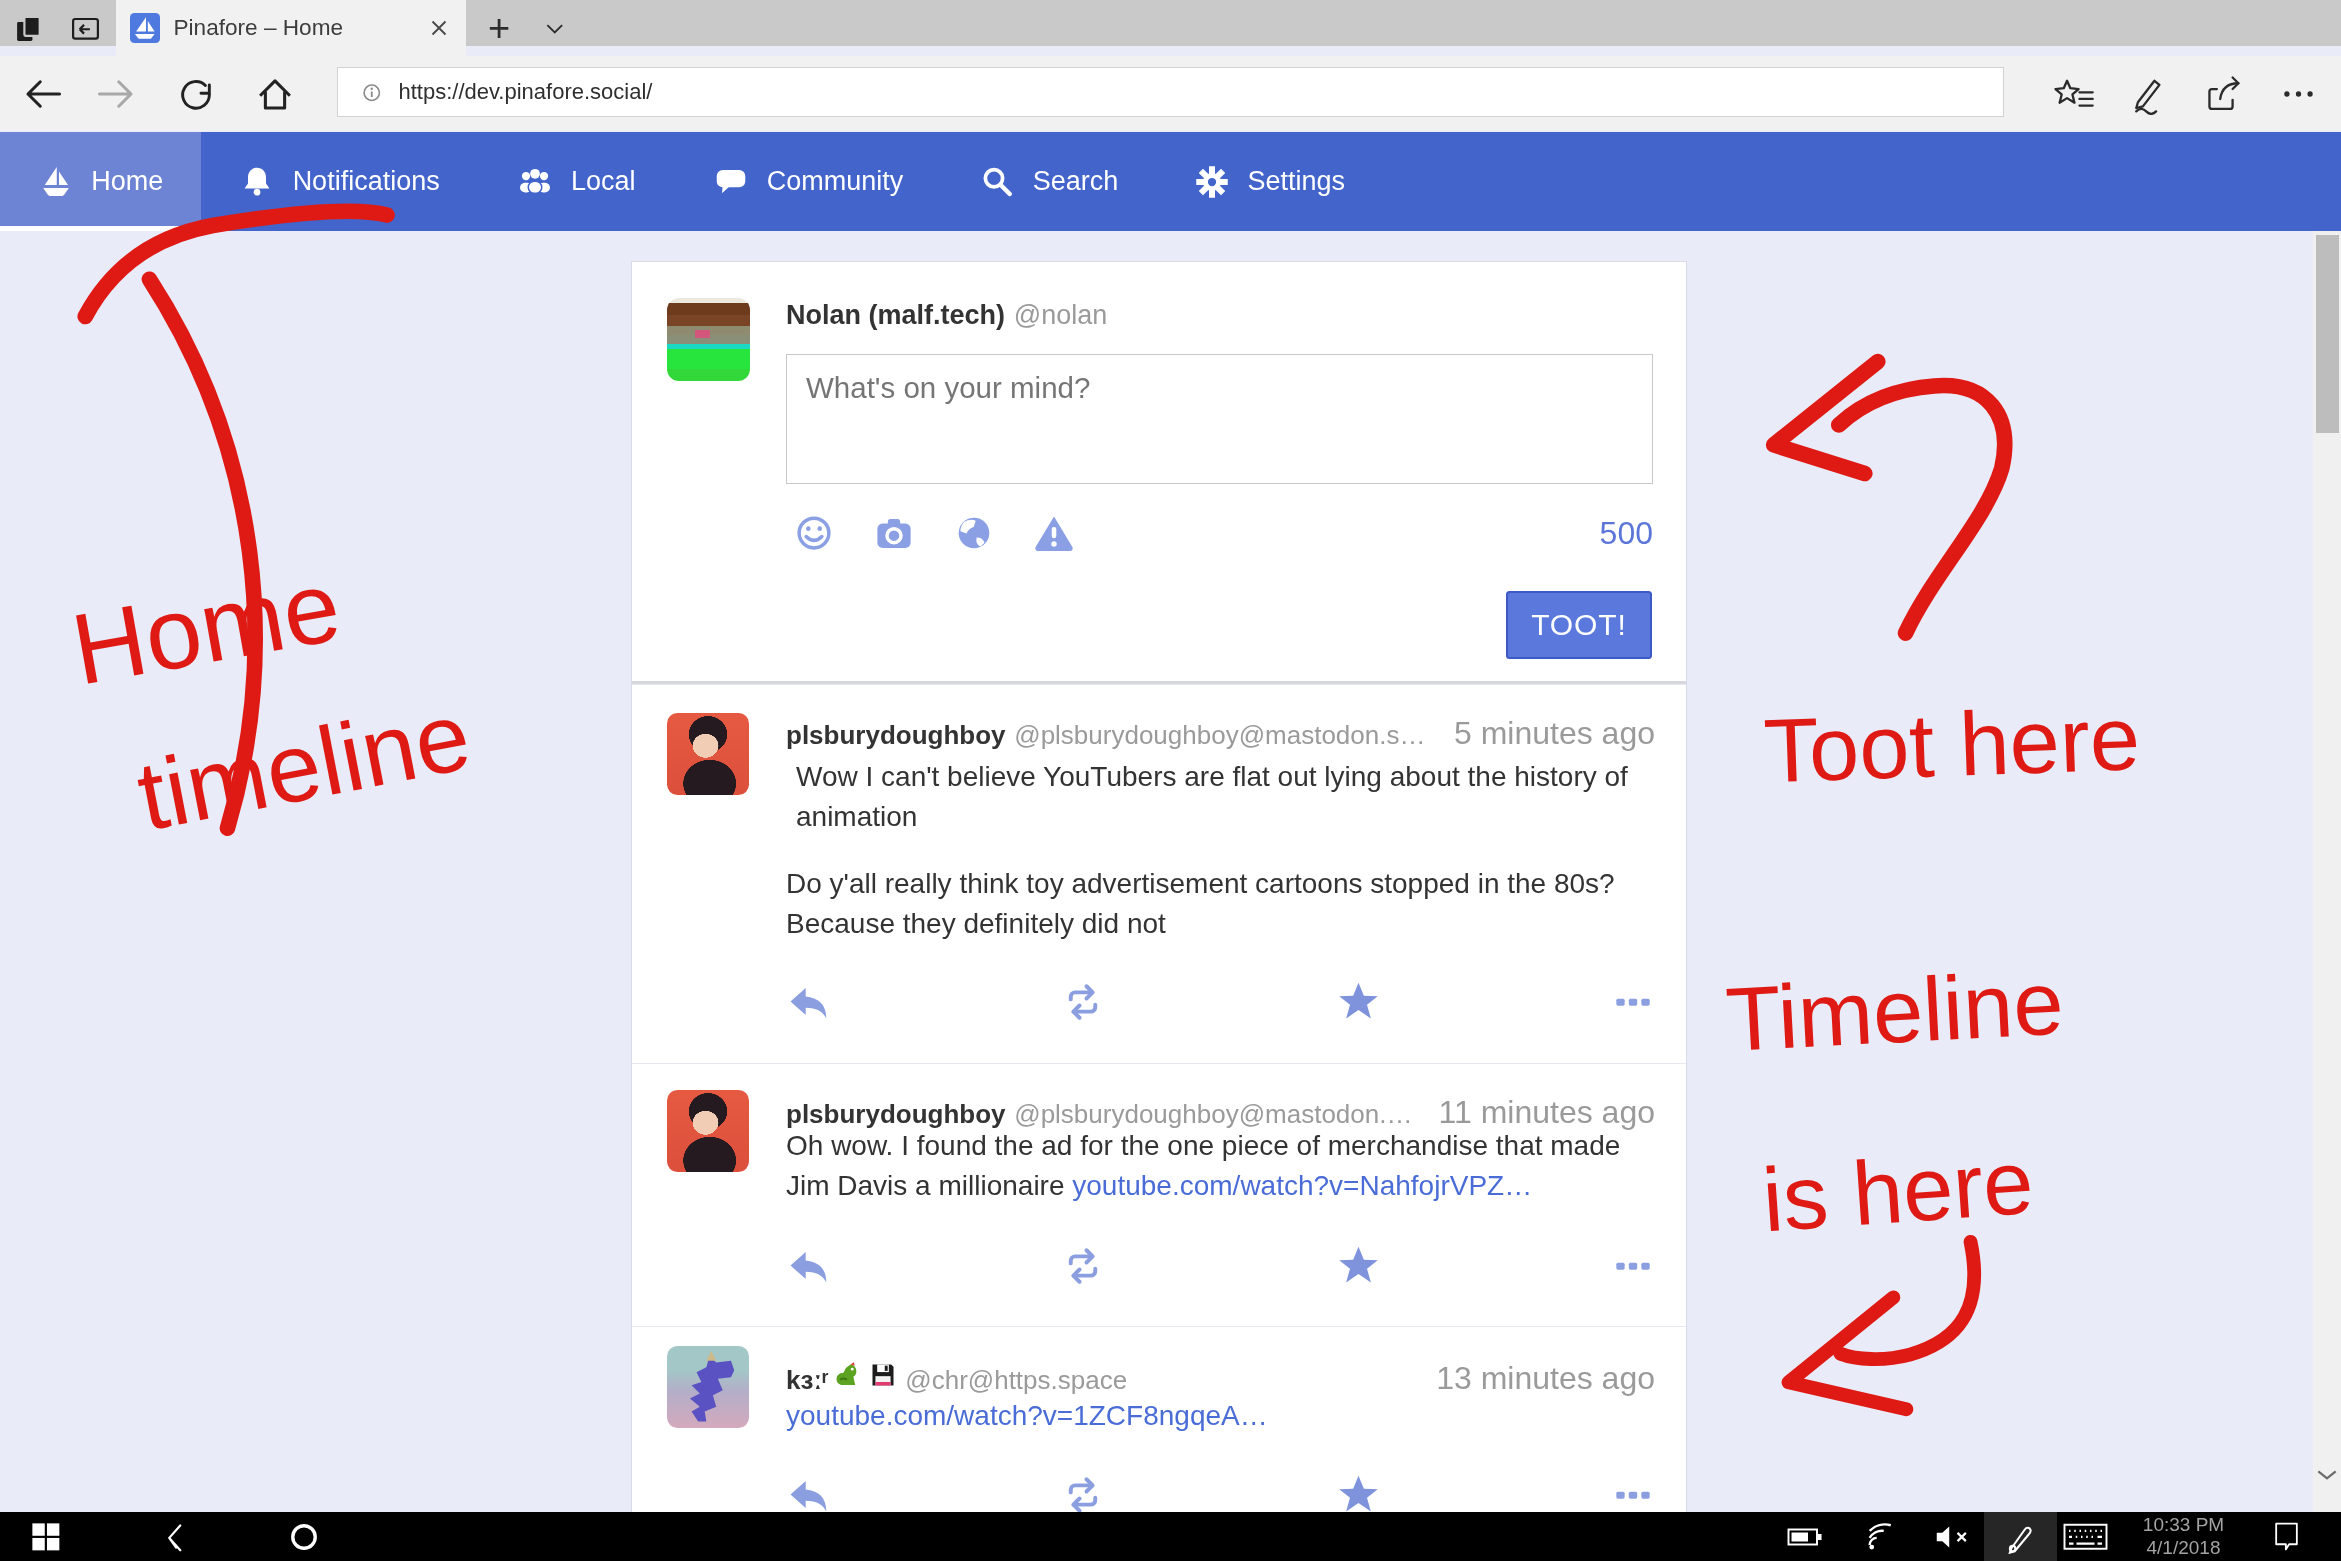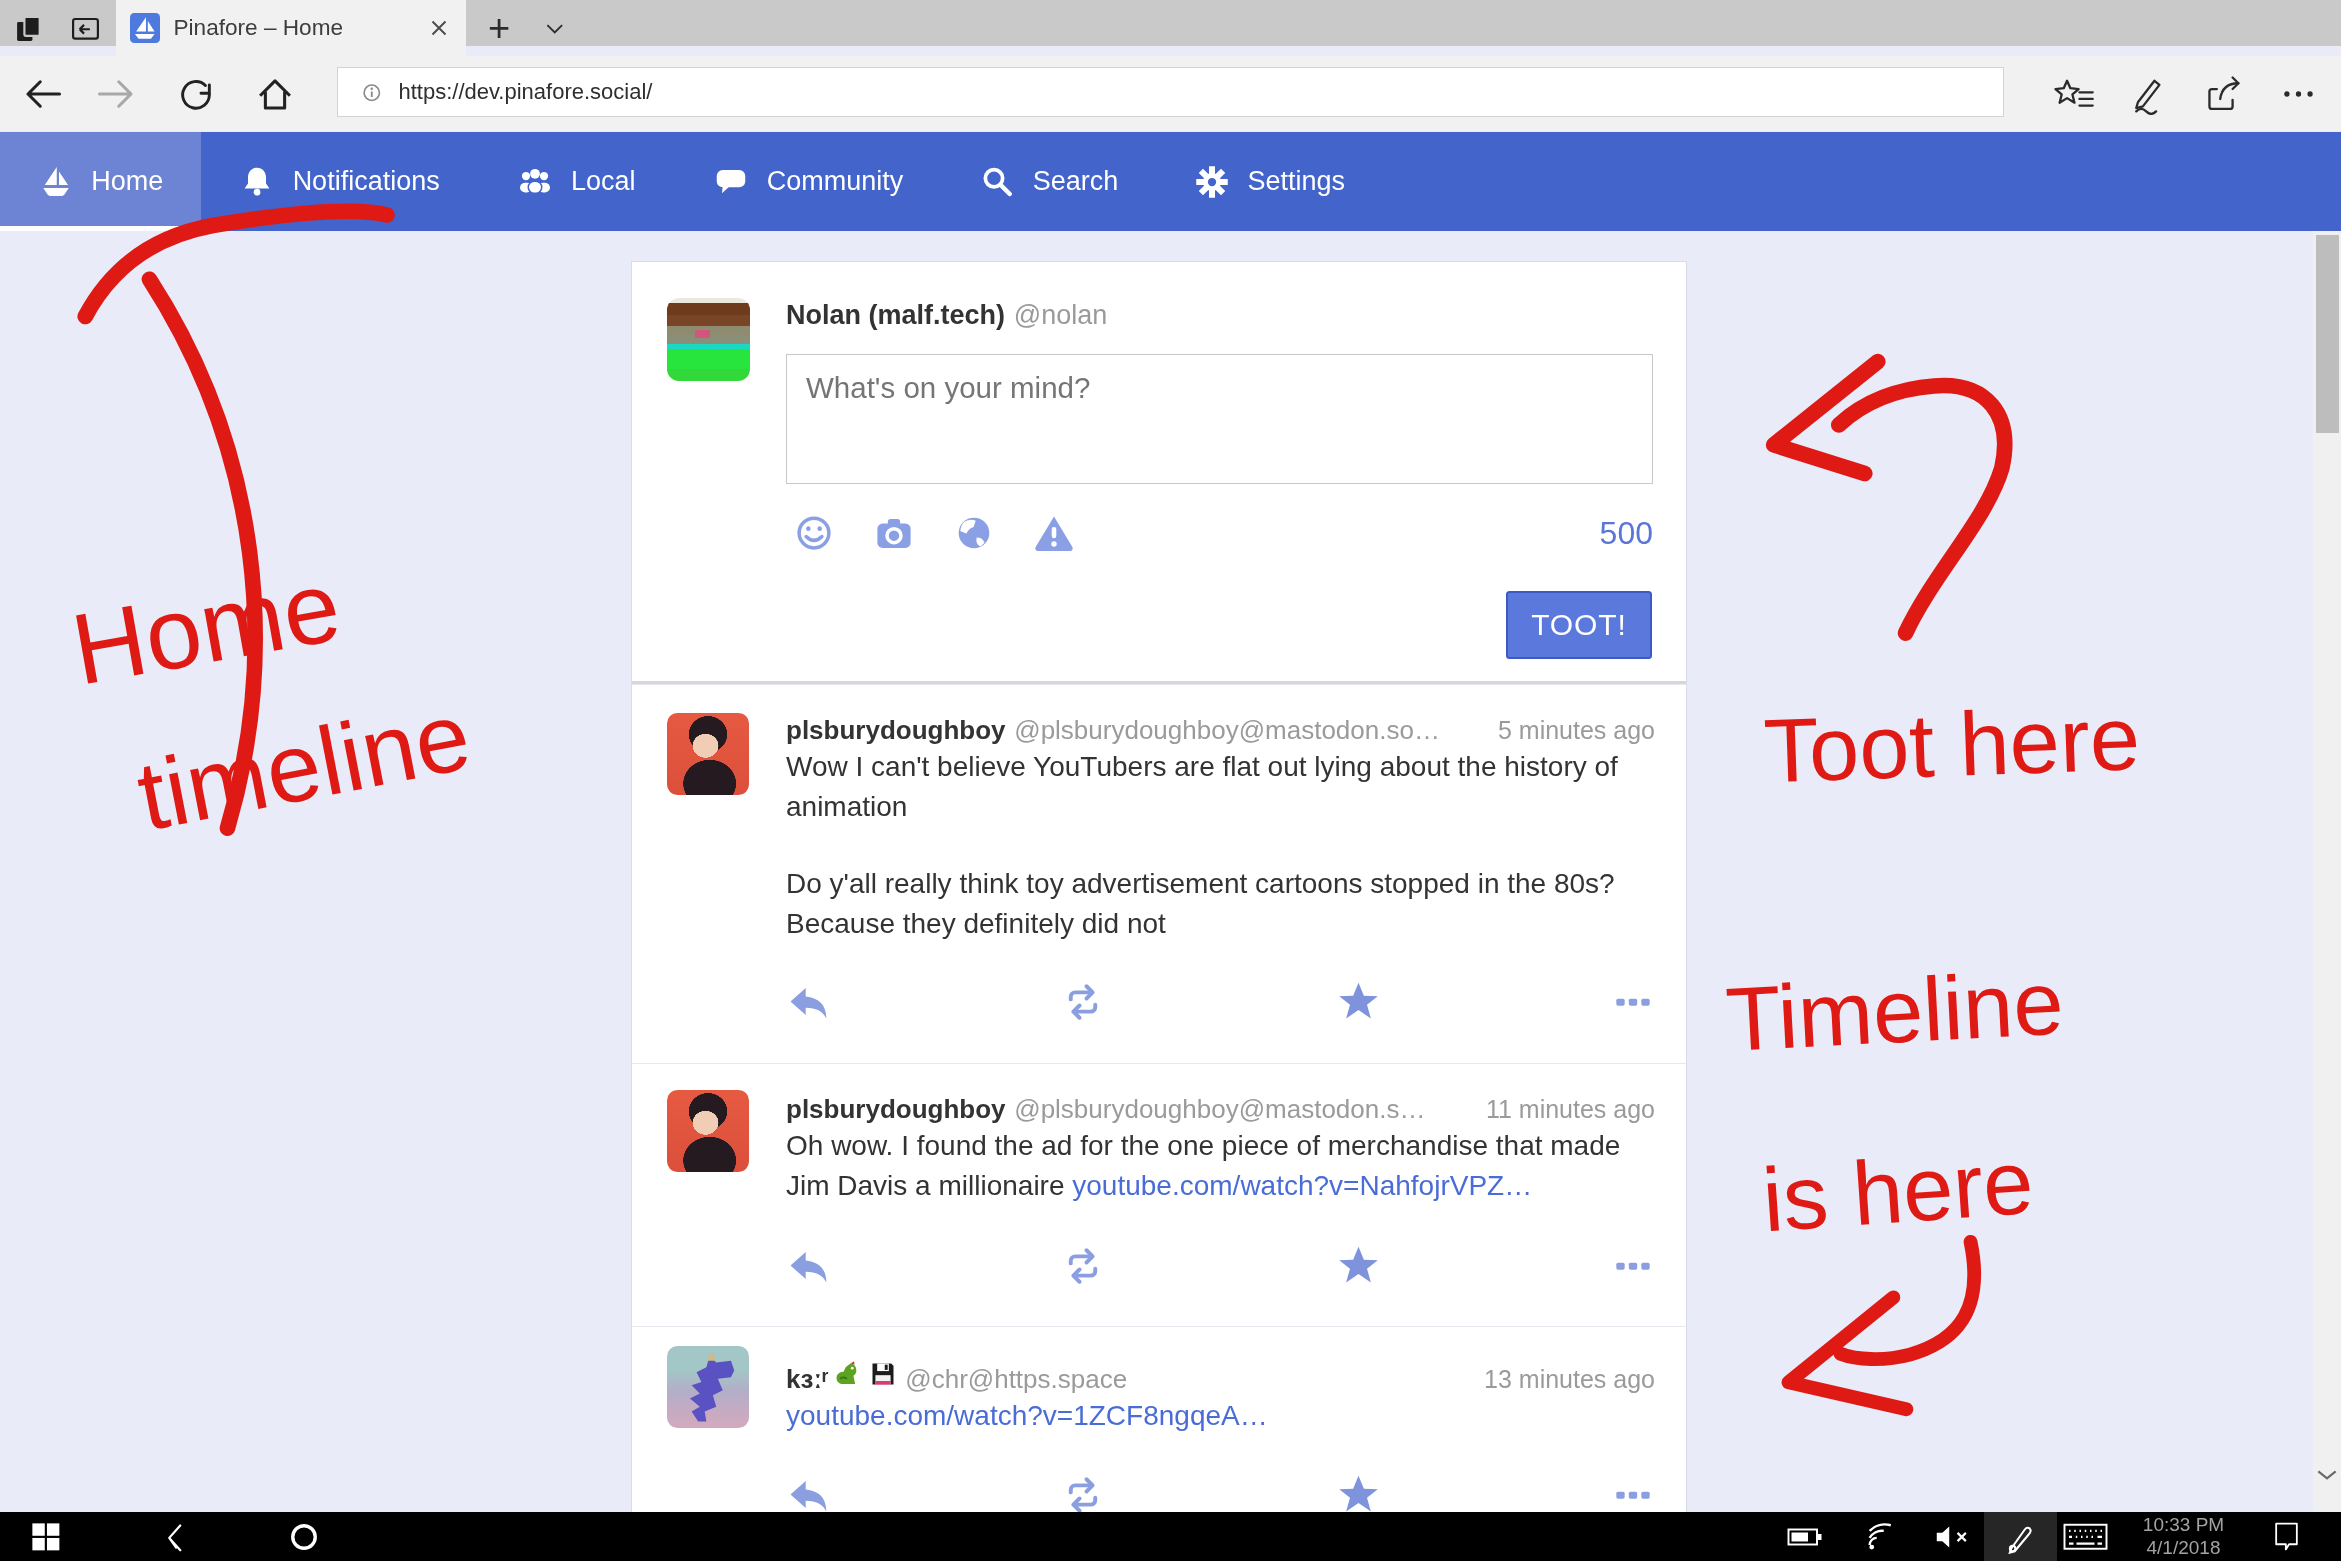--- a/index.html
+++ b/index.html
@@ -62,21 +62,21 @@
   .toot-btn{position:absolute;left:874px;top:329px;width:146px;height:68px;background:#5b79dc;border:2.6px solid #3c59c6;
       color:#fff;font-size:30px;font-family:inherit;letter-spacing:0.9px;border-radius:3.5px;}
   .compose-divider{position:absolute;left:0;bottom:0;width:100%;height:3.5px;background:#d6d6dd;}
 
   .post{position:relative;border-top:1.7px solid #e7e9f1;}
   .post:first-of-type{border-top:none;}
   .post .avatar{width:82px;height:82px;border-radius:10.4px;}
   .name-row{position:absolute;left:154px;right:31px;display:flex;align-items:baseline;font-size:26px;white-space:nowrap;overflow:hidden;}
   .name-row b{color:#333;}
   .handle{color:#9a9a9a;margin-left:8.7px;overflow:hidden;text-overflow:ellipsis;}
-  .timestamp{color:#9a9a9a;font-size:25px;margin-left:auto;flex:0 0 auto;padding-left:17.3px;}
+  .timestamp{color:#9a9a9a;font-size:32px;margin-left:auto;flex:0 0 auto;padding-left:17.3px;}
   .body-text{position:absolute;left:154px;width:854px;font-size:28px;line-height:40px;color:#333;}
   .body-text a{color:#4a6cd6;text-decoration:none;}
   .actions{position:absolute;left:154px;width:869px;display:flex;justify-content:space-between;align-items:center;}
   .action{width:43px;height:43px;display:flex;align-items:center;justify-content:center;}
   .emoji-ic{display:inline-block;width:28px;height:28px;vertical-align:-3.5px;margin:0 4.3px;}
 
   
   .scrollbar{position:absolute;right:0;top:0;width:29.5px;height:1281px;background:#f0f0f0;}
   .scroll-thumb{position:absolute;left:3.5px;top:3.5px;width:22.6px;height:198px;background:#bdbdbd;}
   .scroll-down{position:absolute;left:1.7px;top:1236px;}
@@ -313,21 +313,21 @@
         <div class="compose-divider"></div>
       </div>
 
       <div class="post" style="height:378px;">
         <div class="avatar avatar-irene" style="top:28px;"></div>
         <div class="name-row" style="top:29.5px;">
           <b>plsburydoughboy</b>
           <span class="handle">@plsburydoughboy@mastodon.so…</span>
           <span class="timestamp">5 minutes ago</span>
         </div>
-        <p class="body-text" style="top:62px;margin:0;">Wow I can't believe YouTubers are flat out lying about the history of animation</p>
+        <p class="body-text" style="top:62px;margin:10px;">Wow I can't believe YouTubers are flat out lying about the history of animation</p>
         <p class="body-text" style="top:179px;margin:0;">Do y'all really think toy advertisement cartoons stopped in the 80s? Because they definitely did not</p>
         <div class="actions" style="top:295px;">
           <span class="action">
             <svg width="43" height="43" viewBox="0 0 48 48">
                 <path d="M22 9 L5 24 L22 39 V31 C34 31 41 35 45 43 C45 27 36 20 22 18.5 Z" fill="#8b9fe0"></path>
               </svg>
           </span>
           <span class="action">
             <svg width="42" height="42" viewBox="0 0 48 48" fill="none" stroke="#8b9fe0" stroke-width="4.5" stroke-linecap="round" stroke-linejoin="round">
                 <path d="M10 21 v-3 a5 5 0 0 1 5 -5 h19"></path>

